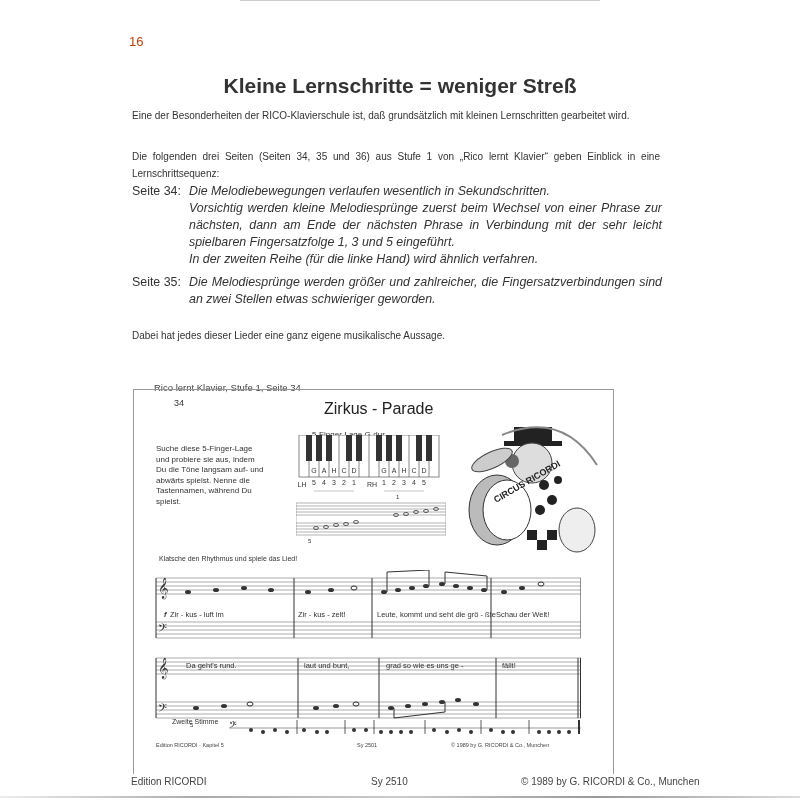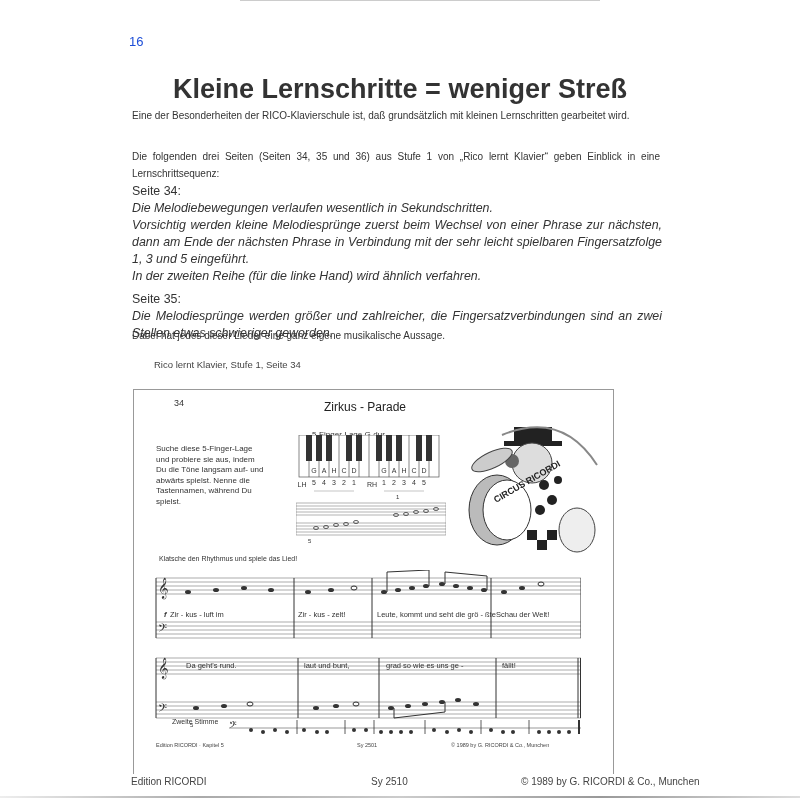--- a/index.html
+++ b/index.html
@@ -1,32 +1,32 @@
 <!DOCTYPE html>
 <html><head>
 <meta charset="utf-8">
 <style>
   html,body{margin:0;padding:0;background:#fff;}
   body{width:800px;height:800px;position:relative;overflow:hidden;font-family:"Liberation Sans",sans-serif;color:#333;}
   .topline{position:absolute;left:240px;top:0;width:360px;height:1px;background:#ccc;}
-  .pagenum{position:absolute;left:129px;top:34px;font-size:13px;color:#1d4ed8;}
-  .title{position:absolute;left:0;width:800px;top:74px;text-align:center;font-size:27px;font-weight:bold;color:#333;}
+  .pagenum{position:absolute;left:129px;top:34px;font-size:13px;color:#c2410c;}
+  .title{position:absolute;left:0;width:800px;top:74px;text-align:center;font-size:21px;font-weight:bold;color:#333;}
   .para{position:absolute;left:132px;width:528px;font-size:10px;line-height:17px;color:#333;text-align:justify;}
   .p1{top:107px;}
   .p2{top:148px;}
   .entries{position:absolute;left:132px;top:183px;width:530px;font-size:12.4px;line-height:17px;}
-  .entry{display:flex;margin-bottom:6px;flex-direction:column;}
+  .entry{display:flex;margin-bottom:6px;}
   .entry .lbl{width:57px;flex:none;}
   .entry .txt{flex:1;text-align:justify;font-style:italic;}
   .entry .txt div{}
   .p3{top:327px;}
-  .excerpt-label{position:absolute;left:131px;top:359px;font-size:9.5px;color:#444;padding-left:23px;}
+  .excerpt-label{position:absolute;left:131px;top:382px;font-size:9.5px;color:#444;padding-left:23px;}
   .excerpt{position:absolute;left:133px;top:389px;width:479px;height:384px;border:1px solid #999;border-bottom:none;}
   .ex-num{position:absolute;left:40px;top:8px;font-size:9px;}
-  .ex-title{position:absolute;left:190px;top:10px;font-size:12px;color:#222;}
+  .ex-title{position:absolute;left:190px;top:10px;font-size:16px;color:#222;}
   .ex-sub{position:absolute;left:178px;top:40px;font-size:8px;}
   .ex-instr{position:absolute;left:22px;top:54px;width:110px;font-size:8px;line-height:10.5px;}
   .kbd{position:absolute;left:162px;top:45px;}
   .ex-rhythm{position:absolute;left:25px;top:164px;font-size:7px;line-height:9px;}
   .staff{position:absolute;}
   .lyric{position:absolute;font-size:7.5px;color:#333;white-space:nowrap;}
   .zweite{position:absolute;left:38px;top:327px;font-size:7px;line-height:9px;}
   .ex-foot{position:absolute;font-size:5.5px;color:#444;top:352px;}
   .footer{position:absolute;top:776px;font-size:10px;color:#444;}
   .bottomline{position:absolute;left:0;top:796px;width:800px;height:2px;background:linear-gradient(90deg,#eee,#aaa,#ccc,#999,#ddd);}

